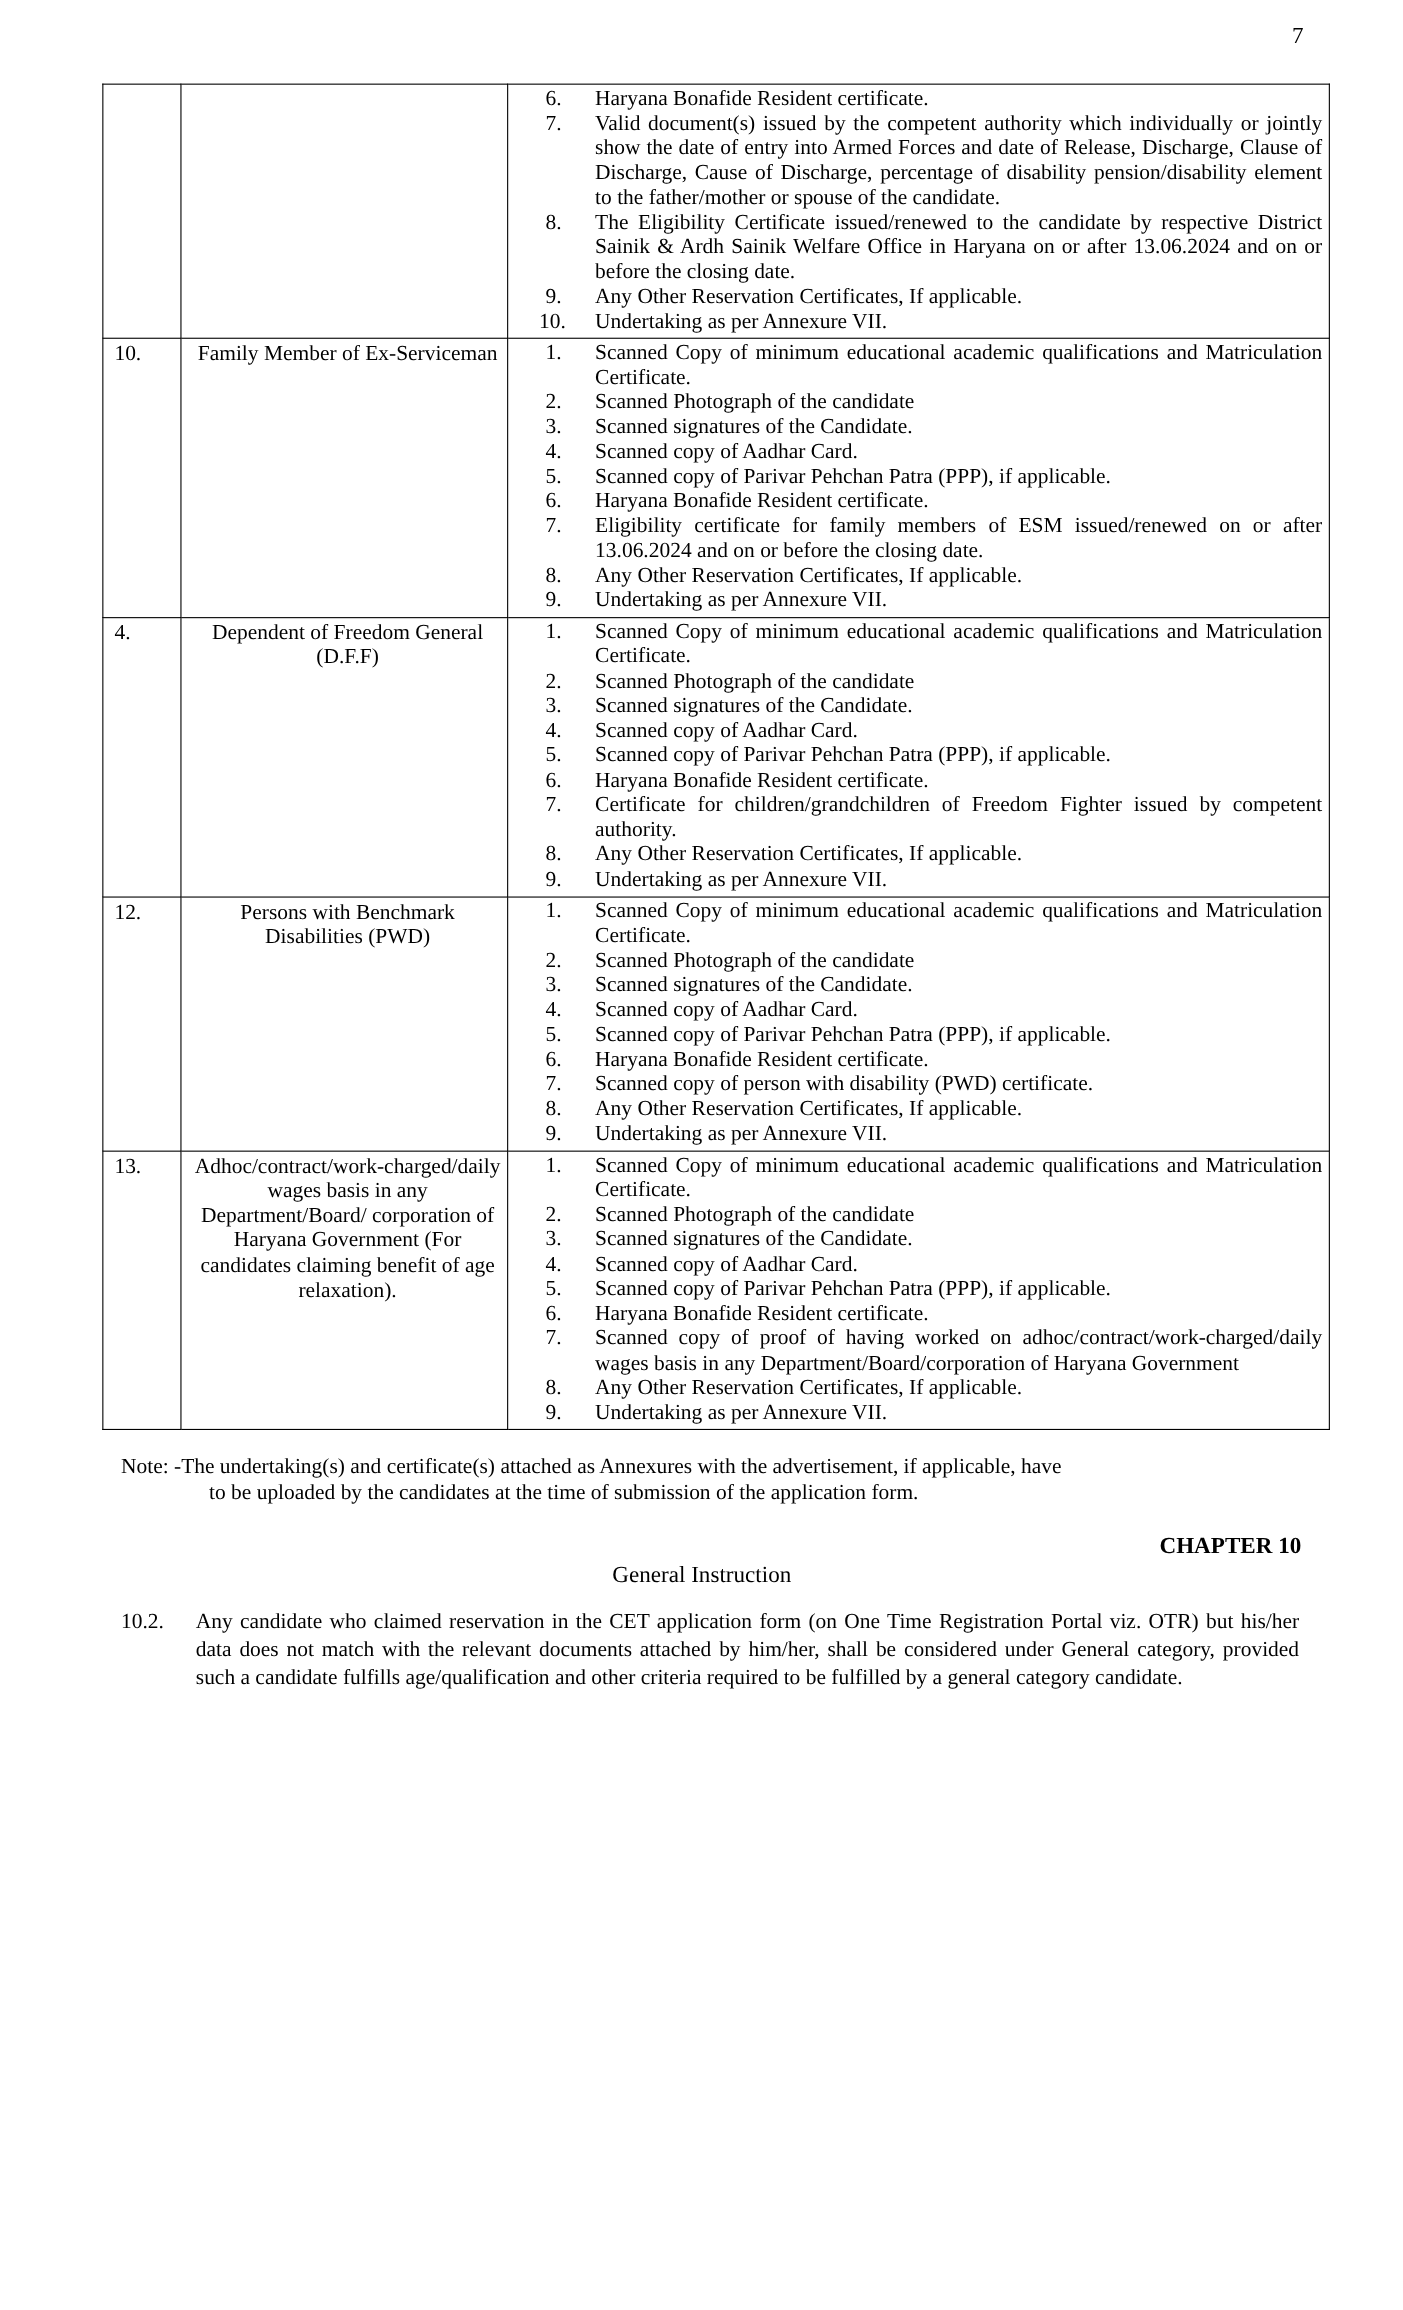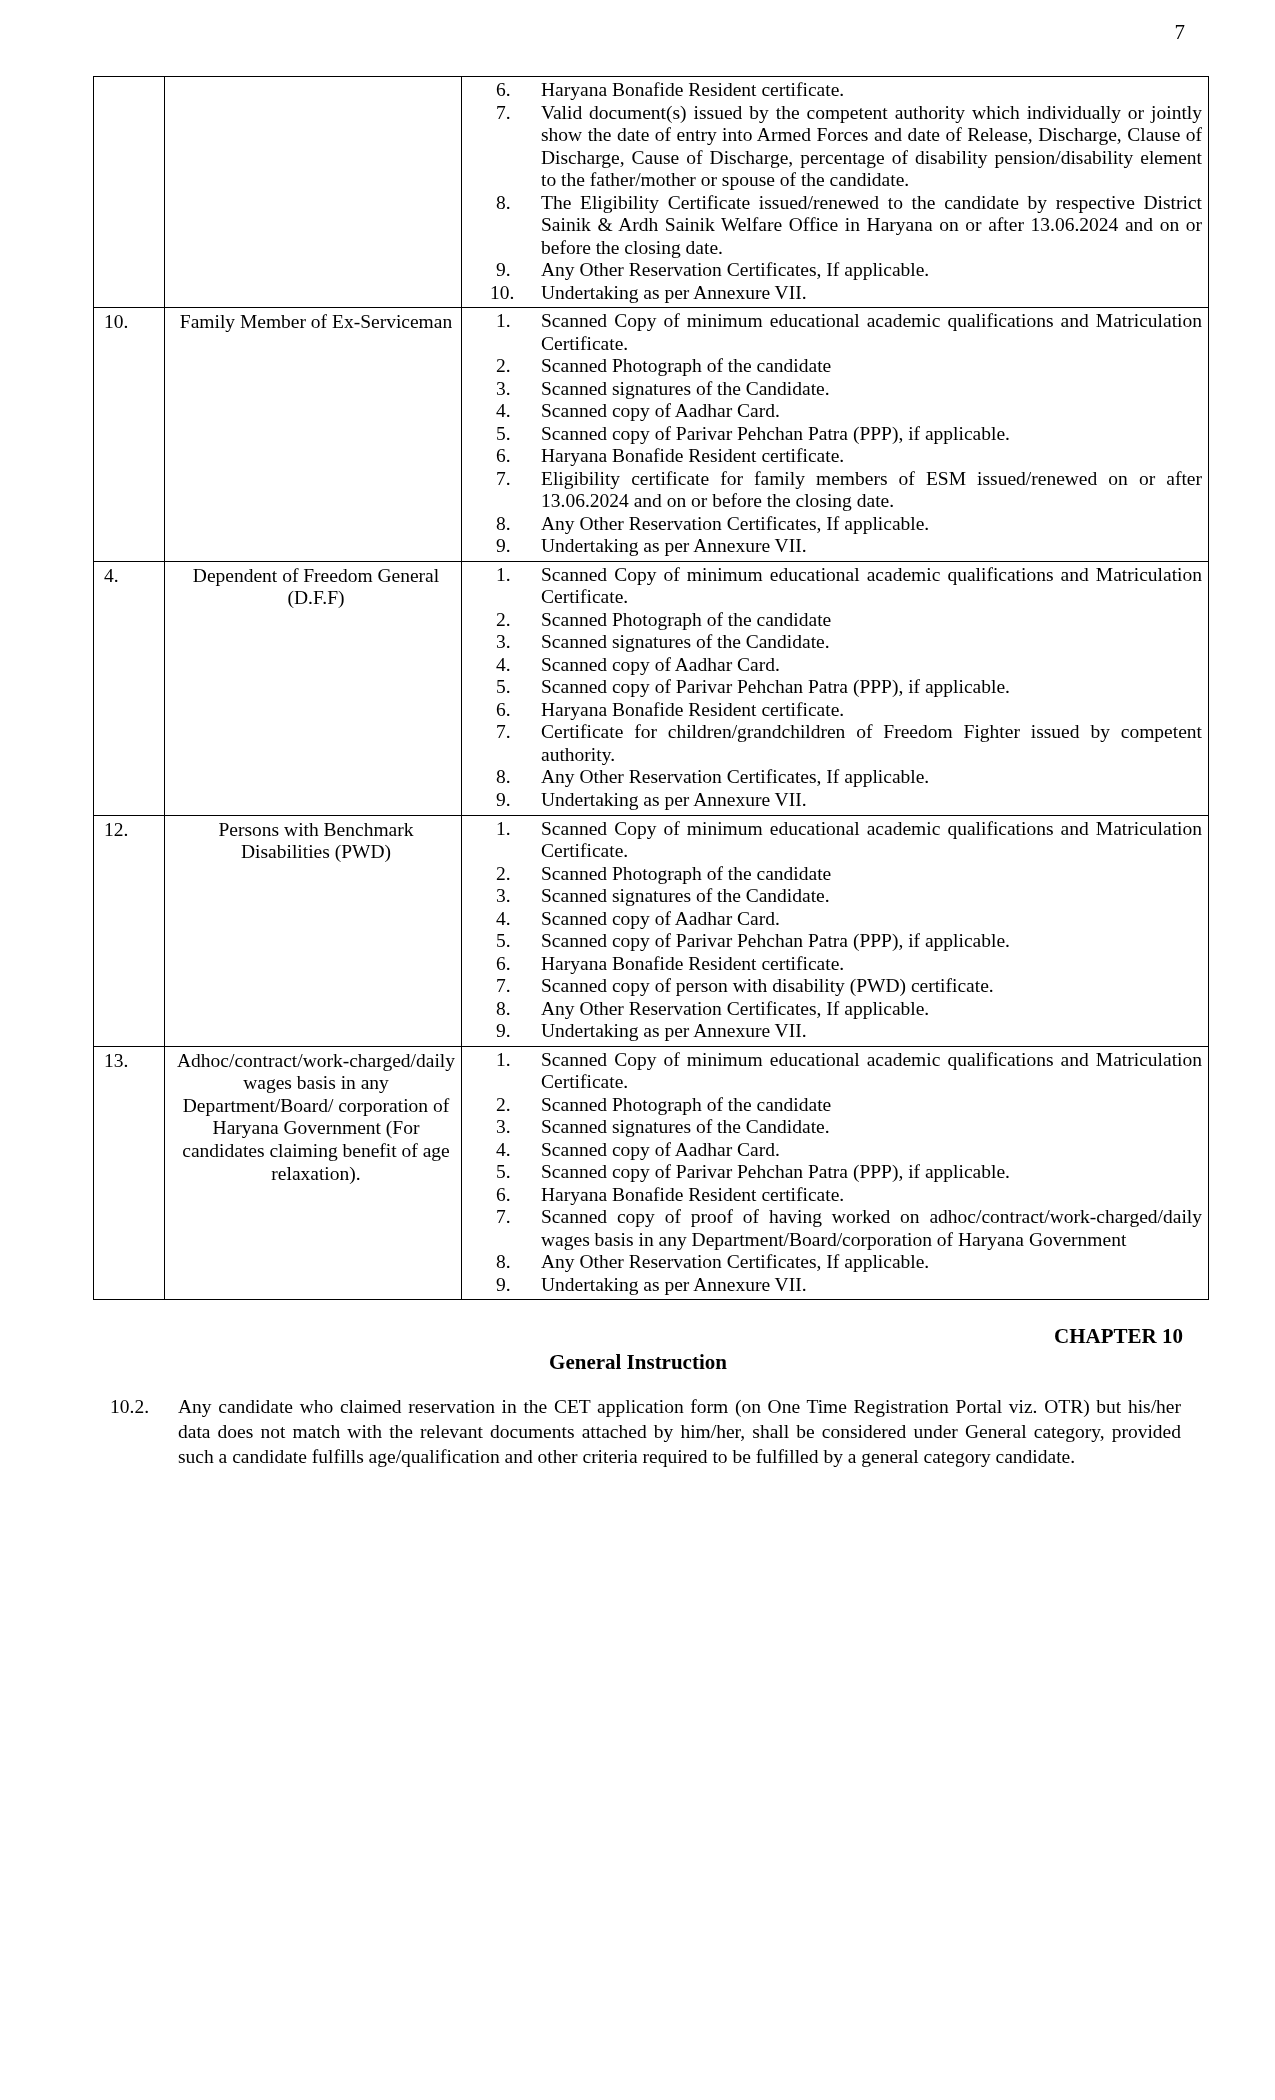--- a/index.html
+++ b/index.html
@@ -105,21 +105,21 @@
   
   .chapter-head {
     text-align: right;
     font-weight: bold;
     font-size: 21px;
     margin-top: 24px;
     line-height: 1.22;
   }
   .chapter-sub {
     text-align: center;
-    font-weight: bold;
+    font-weight: normal;
     font-size: 21px;
     line-height: 1.22;
   }
 
   
   .gi-item {
     position: relative;
     font-size: 19.5px;
     line-height: 1.29;
     padding-left: 85px;
@@ -248,20 +248,24 @@
               <li><span class="num">7.</span><span>Scanned copy of proof of having worked on adhoc/contract/work-charged/daily wages basis in any Department/Board/corporation of Haryana Government</span></li>
               <li class="jfy-last-left"><span class="num">8.</span><span>Any Other Reservation Certificates, If applicable.</span></li>
               <li class="jfy-last-left"><span class="num">9.</span><span>Undertaking as per Annexure VII.</span></li>
             </ol>
           </td>
         </tr>
 
       </tbody>
     </table>
 
+    <div class="note-block">
+      <span class="note-line1">Note: -The undertaking(s) and certificate(s) attached as Annexures with the advertisement, if applicable, have</span>
+      <span class="note-line2">to be uploaded by the candidates at the time of submission of the application form.</span>
+    </div>
 
     <div class="chapter-head">CHAPTER 10</div>
     <div class="chapter-sub">General Instruction</div>
 
 
     <div class="gi-item">
       <span class="gi-num">10.2.</span>
       <span>Any candidate who claimed reservation in the CET application form (on One Time Registration Portal viz. OTR) but his/her data does not match with  the relevant documents attached by him/her, shall be considered under General category, provided such a candidate fulfills age/qualification and other criteria required to be fulfilled by a general category candidate.</span>
     </div>
 

